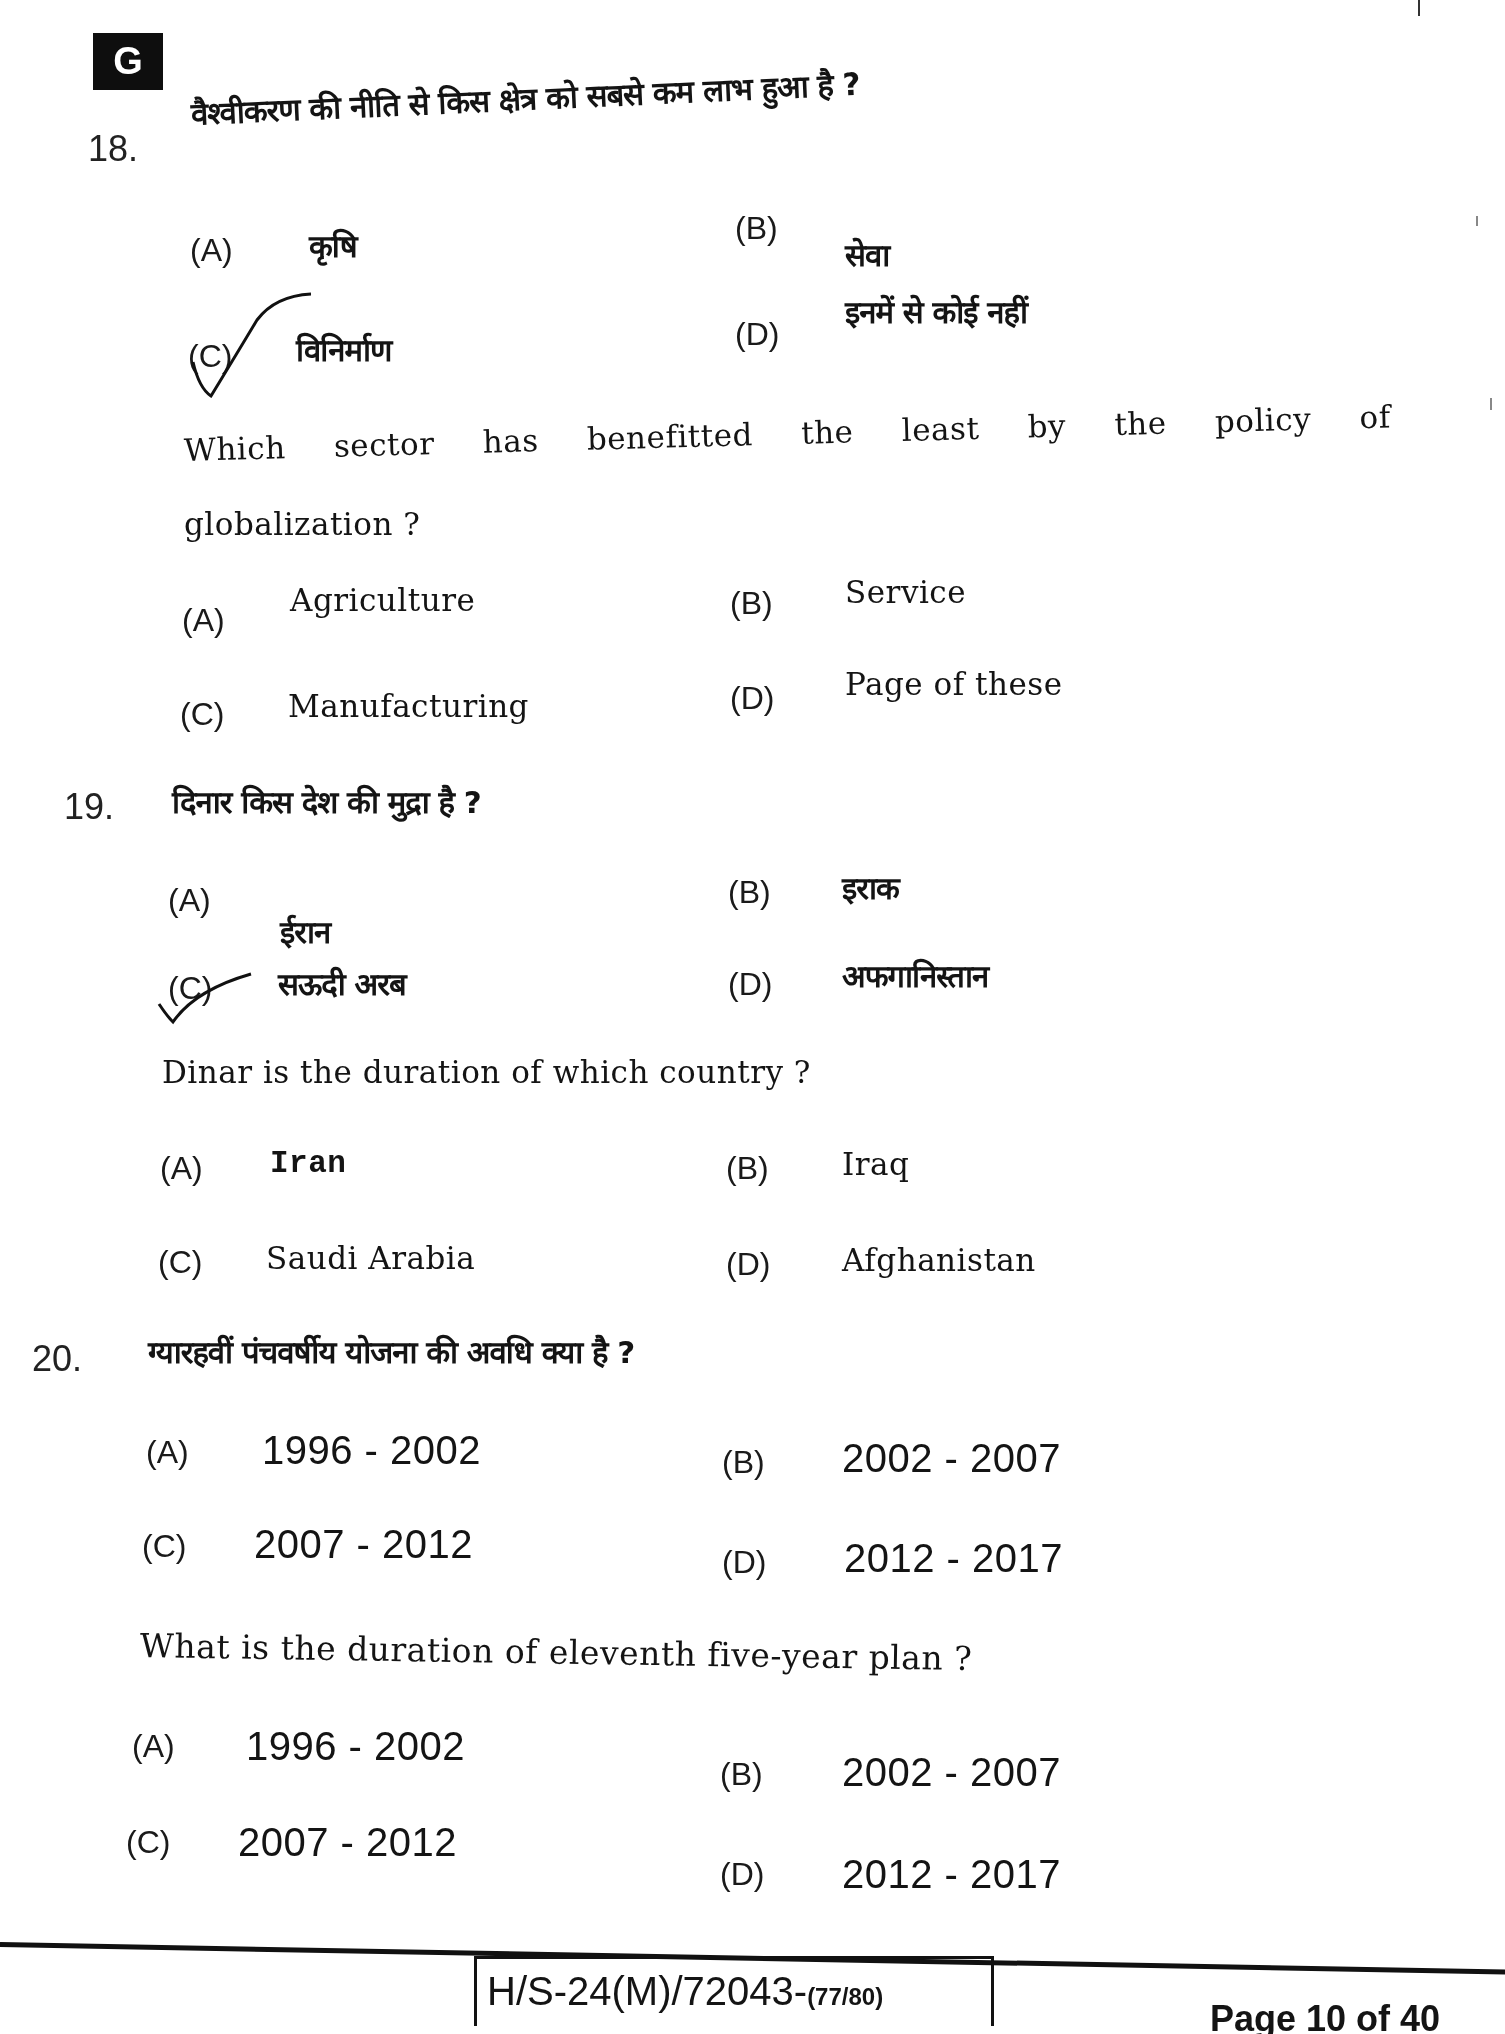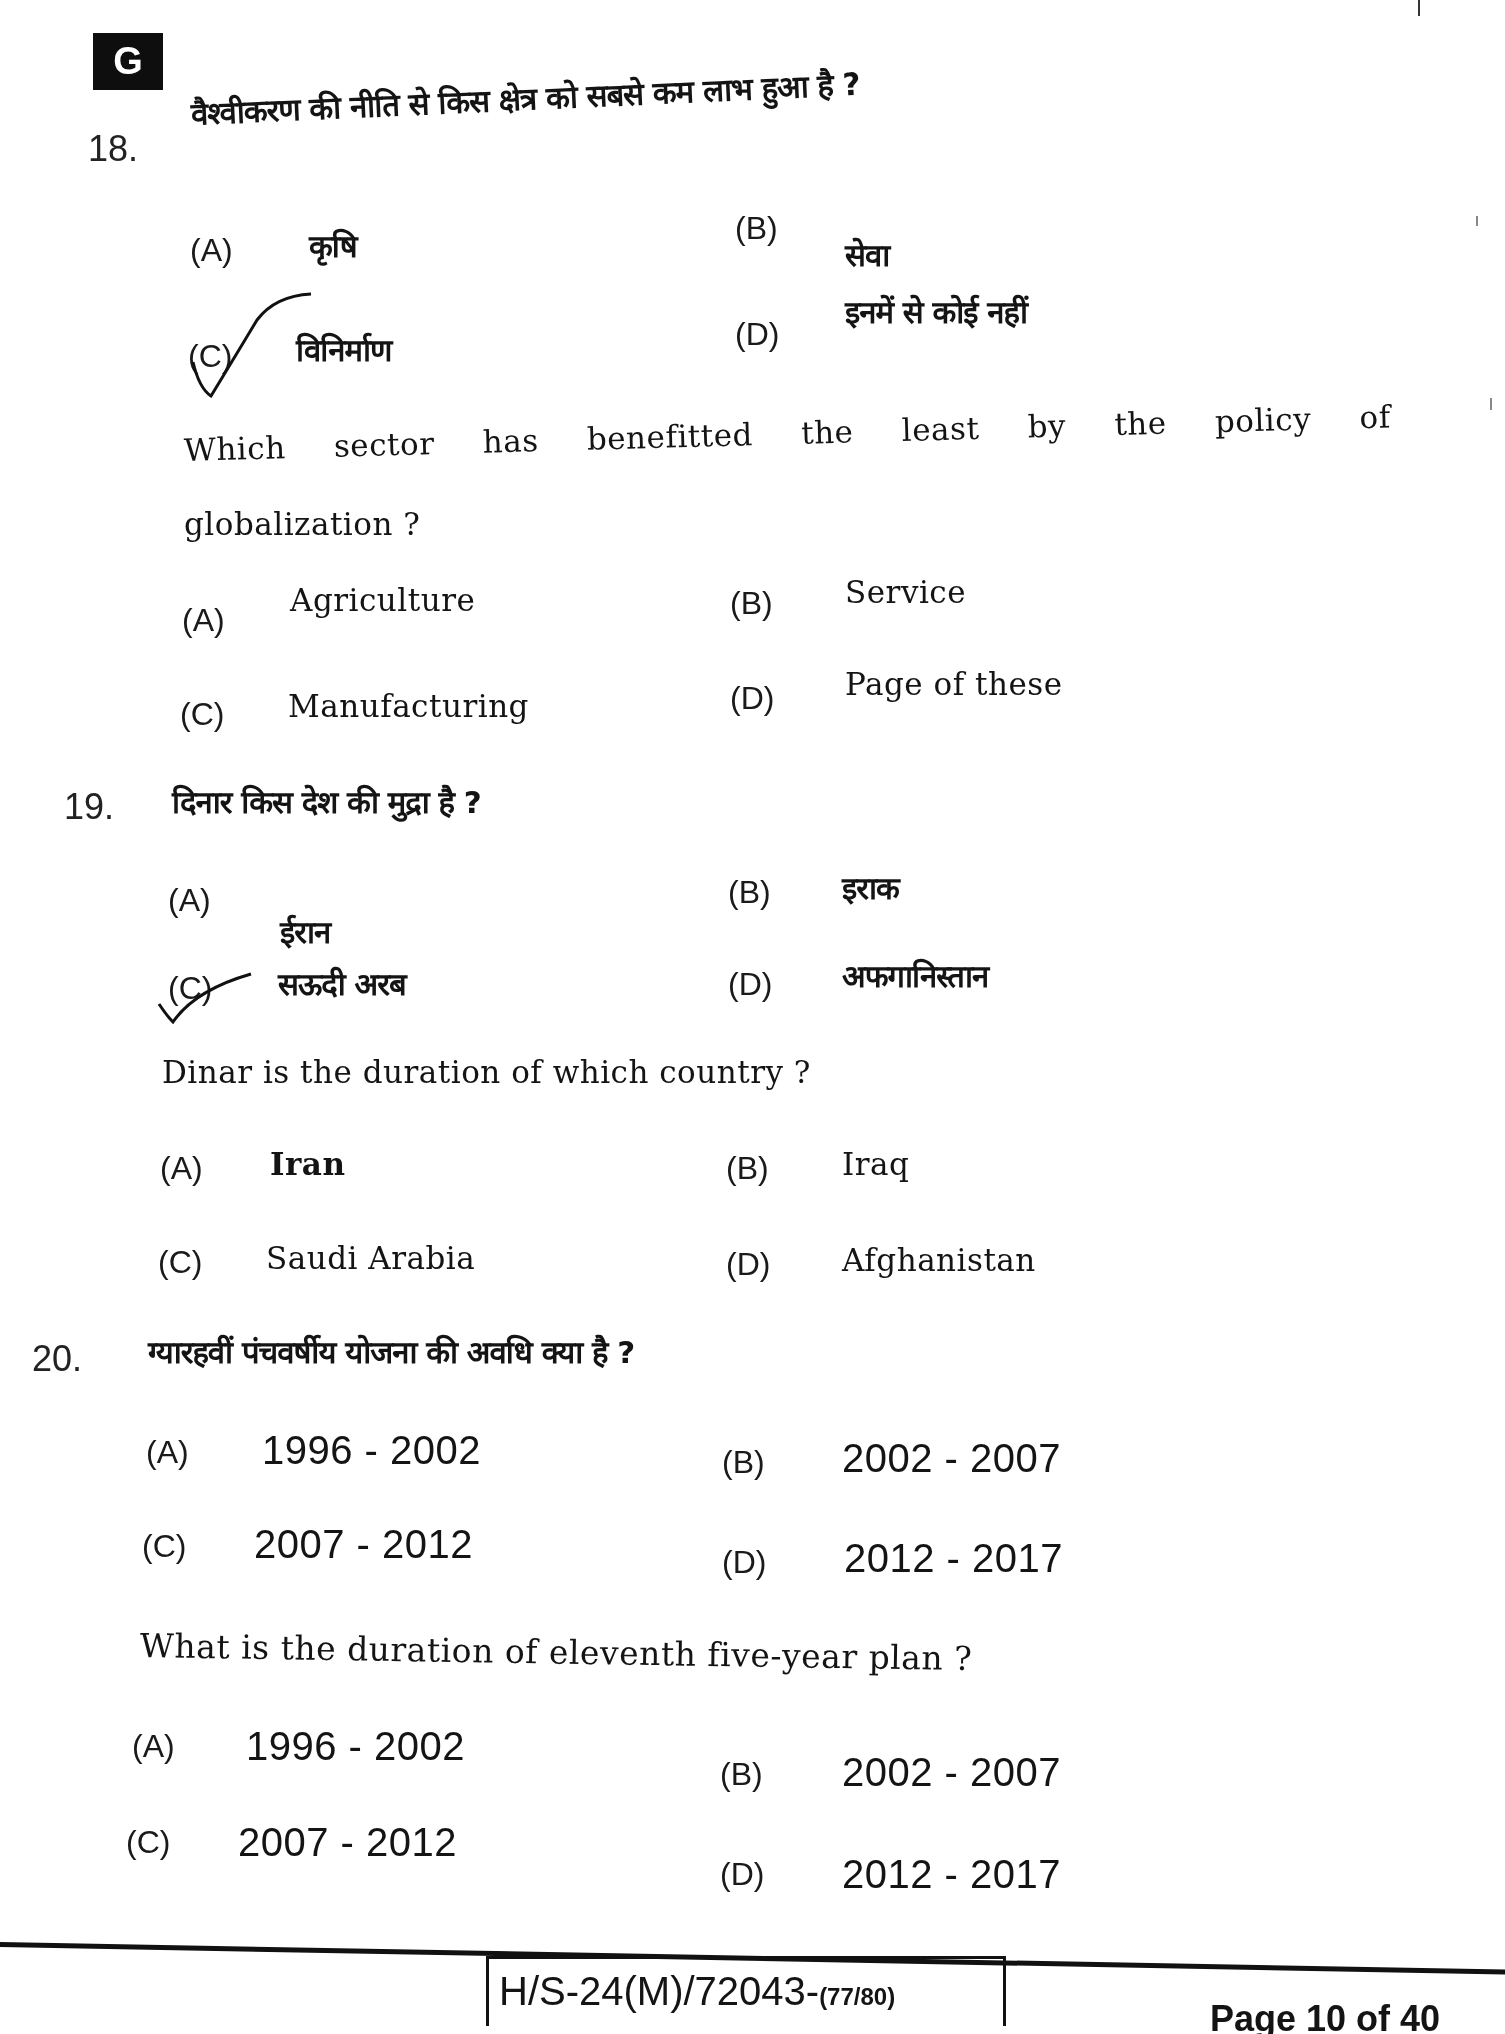--- a/index.html
+++ b/index.html
@@ -19,21 +19,21 @@
   .eng { font-family: "DejaVu Serif", serif; font-size: 31px; letter-spacing: 0.5px; }
   .opt-label { font-family: "Liberation Sans", sans-serif; font-size: 32px; color: #1a1a1a; }
   .num { font-family: "Liberation Sans", sans-serif; font-size: 40px; letter-spacing: 0.5px; }
   .check { position: absolute; pointer-events: none; }
   .stray { position: absolute; background: #888; width: 2px; }
   .footer-rule {
     position: absolute; left: 0; top: 1942px; width: 1520px; height: 5px; background: #111;
     transform: rotate(1.05deg); transform-origin: left center;
   }
   .footer-code {
-    position: absolute; left: 486px; top: 1956px; width: 520px; height: 70px;
+    position: absolute; left: 474px; top: 1956px; width: 520px; height: 70px;
     border: 3px solid #111; border-bottom: none;
     font-family: "Liberation Sans", sans-serif; font-size: 40px; padding-left: 10px; box-sizing: border-box;
     line-height: 64px;
   }
   .footer-code small { font-size: 24px; font-weight: bold; }
   .page-num {
     position: absolute; left: 1210px; top: 1998px;
     font-family: "Liberation Sans", sans-serif; font-weight: bold; font-size: 36px;
   }
 </style>
@@ -84,21 +84,21 @@
 <div class="abs opt-label" style="left:728px; top:966px;">(D)</div>
 <div class="abs hin" style="left:842px; top:954px;">अफगानिस्तान</div>
 
 <svg class="check" style="left:155px; top:970px;" width="100" height="55">
   <path d="M4 34 Q12 46 18 52 Q40 20 96 4" stroke="#111" stroke-width="3" fill="none"></path>
 </svg>
 
 <div class="abs eng" style="left:162px; top:1054px;">Dinar is the duration of which country ?</div>
 
 <div class="abs opt-label" style="left:160px; top:1150px;">(A)</div>
-<div class="abs eng" style="left:270px; top:1146px; font-weight:bold;">Iran</div>
+<div class="abs eng" style="left:270px; top:1146px; font-weight:bold;font-family:Liberation Mono, monospace;">Iran</div>
 <div class="abs opt-label" style="left:726px; top:1150px;">(B)</div>
 <div class="abs eng" style="left:842px; top:1146px;">Iraq</div>
 <div class="abs opt-label" style="left:158px; top:1244px;">(C)</div>
 <div class="abs eng" style="left:266px; top:1240px;">Saudi Arabia</div>
 <div class="abs opt-label" style="left:726px; top:1246px;">(D)</div>
 <div class="abs eng" style="left:842px; top:1242px;">Afghanistan</div>
 
 <div class="abs qnum" style="left:32px; top:1338px;">20.</div>
 <div class="abs hin" style="left:148px; top:1330px;">ग्यारहवीं पंचवर्षीय योजना की अवधि क्या है ?</div>
 

